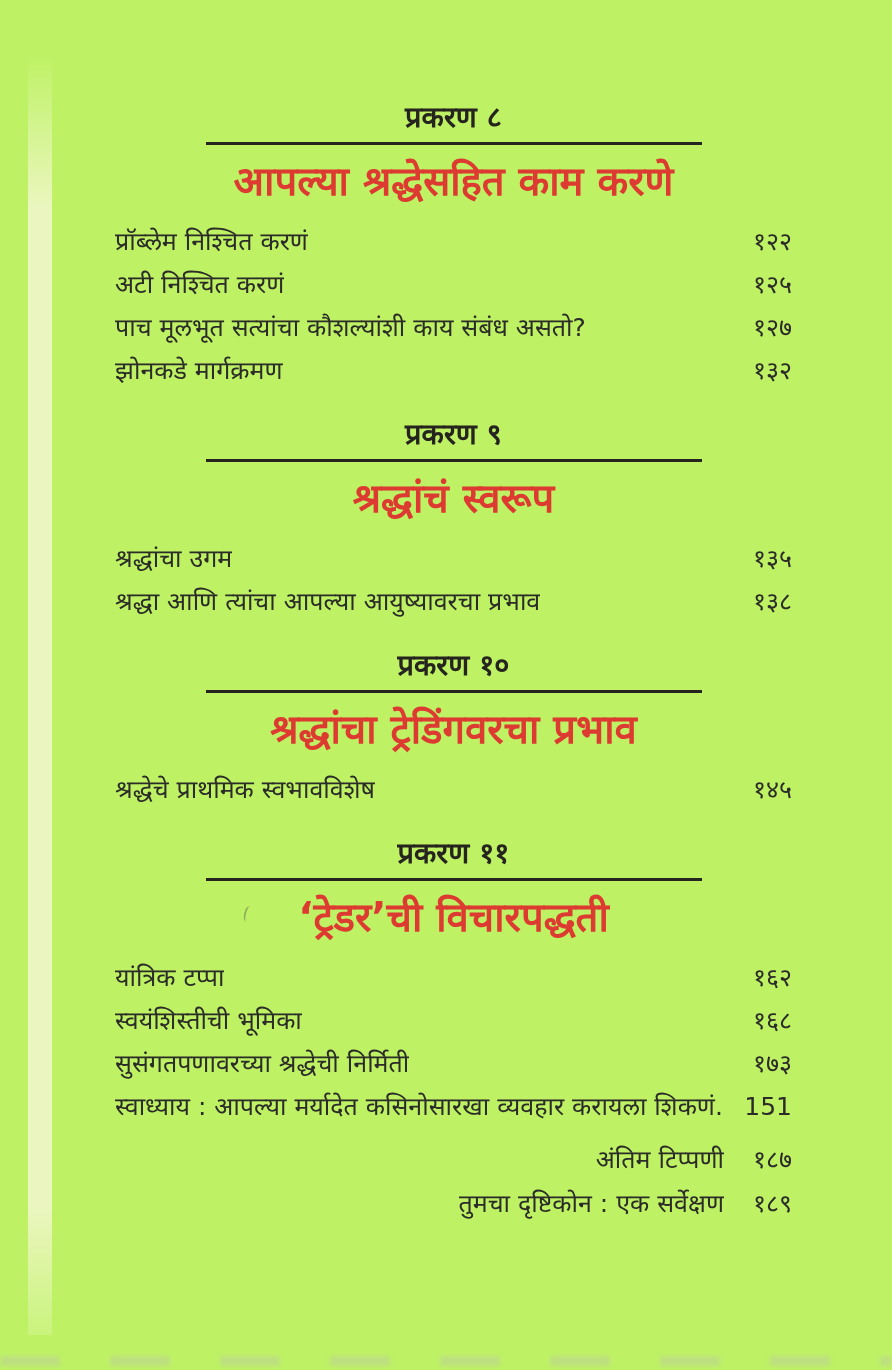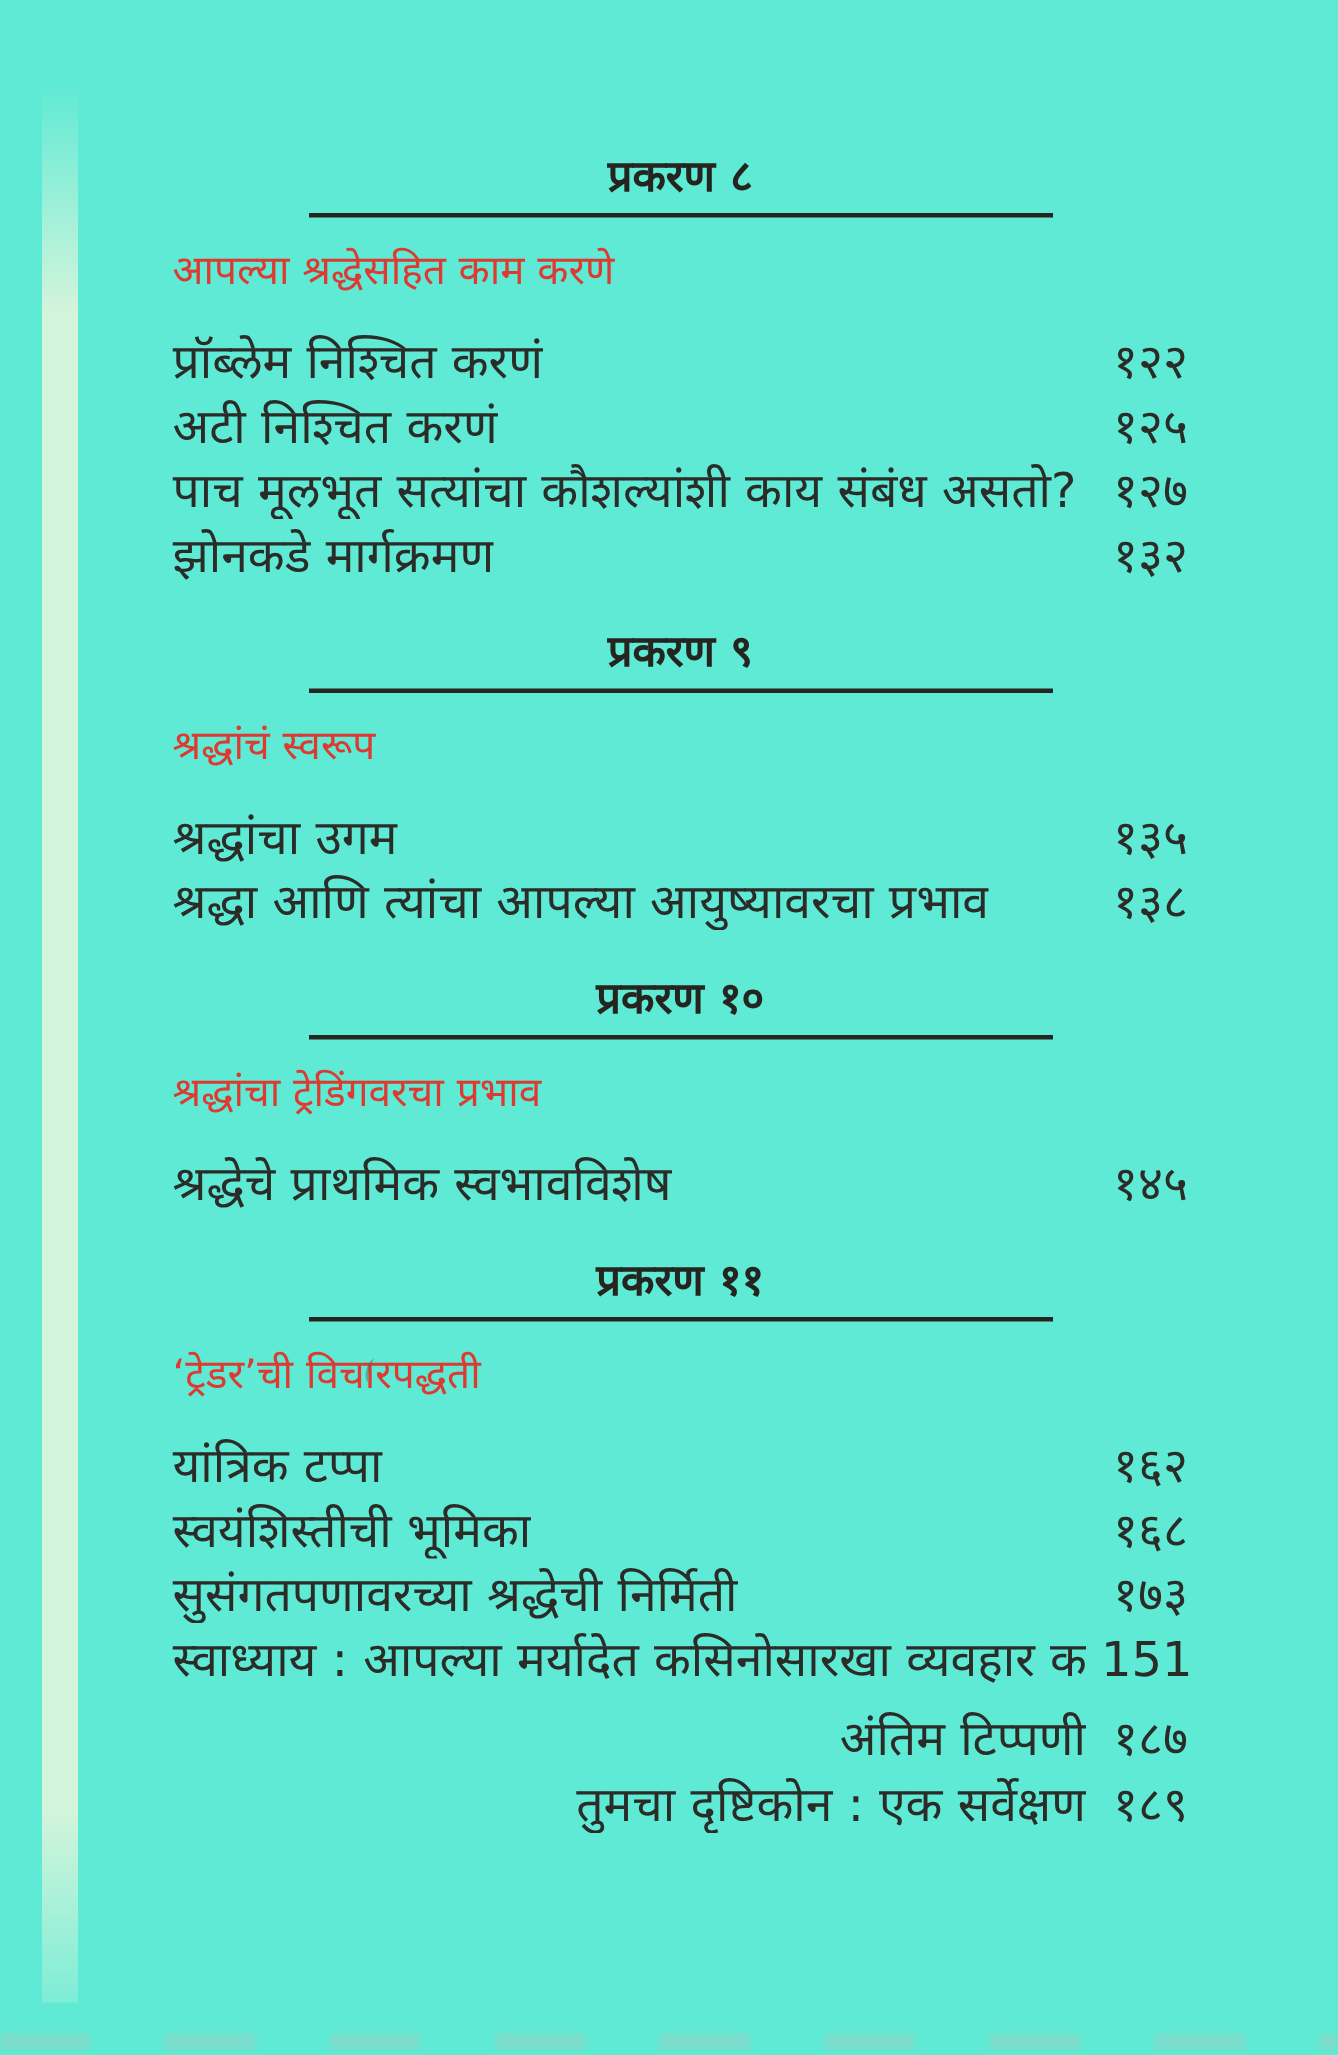--- a/index.html
+++ b/index.html
@@ -7,21 +7,21 @@
     margin: 0;
     padding: 0;
     background: #ffffff;
     font-family: "DejaVu Sans", "Liberation Sans", sans-serif;
   }
   .page {
     position: relative;
     width: 892px;
     height: 1370px;
     margin: 0 auto;
-    background: #5eead4;
+    background: #bef264;
     overflow: hidden;
     color: #2b2b28;
   }
   
   .edge-strip {
     position: absolute;
     left: 28px;
     top: 55px;
     width: 24px;
     height: 1280px;
@@ -70,38 +70,38 @@
     text-align: center;
     font-size: 29px;
     line-height: 34px;
     font-weight: 600;
     color: #26241f;
     padding-bottom: 8px;
     border-bottom: 3px solid #26241f;
   }
   .chapter-title {
     margin: 14px 0 0 0;
-    text-align: left;
-    font-size: 27px;
+    text-align: center;
+    font-size: 40px;
     line-height: 44px;
-    font-weight: 400;
+    font-weight: 700;
     color: #dd3a31;
   }
 
   .entries {
     list-style: none;
     margin: 20px 0 0 0;
     padding: 0;
   }
   .entry {
     display: flex;
     justify-content: space-between;
     align-items: baseline;
     gap: 10px;
-    font-size: 32px;
+    font-size: 25px;
     line-height: 37px;
     margin-bottom: 6px;
     white-space: nowrap;
   }
   .entry-title {
     color: #2b2b28;
     overflow: hidden;
   }
   .entry-page {
     color: #2b2b28;

